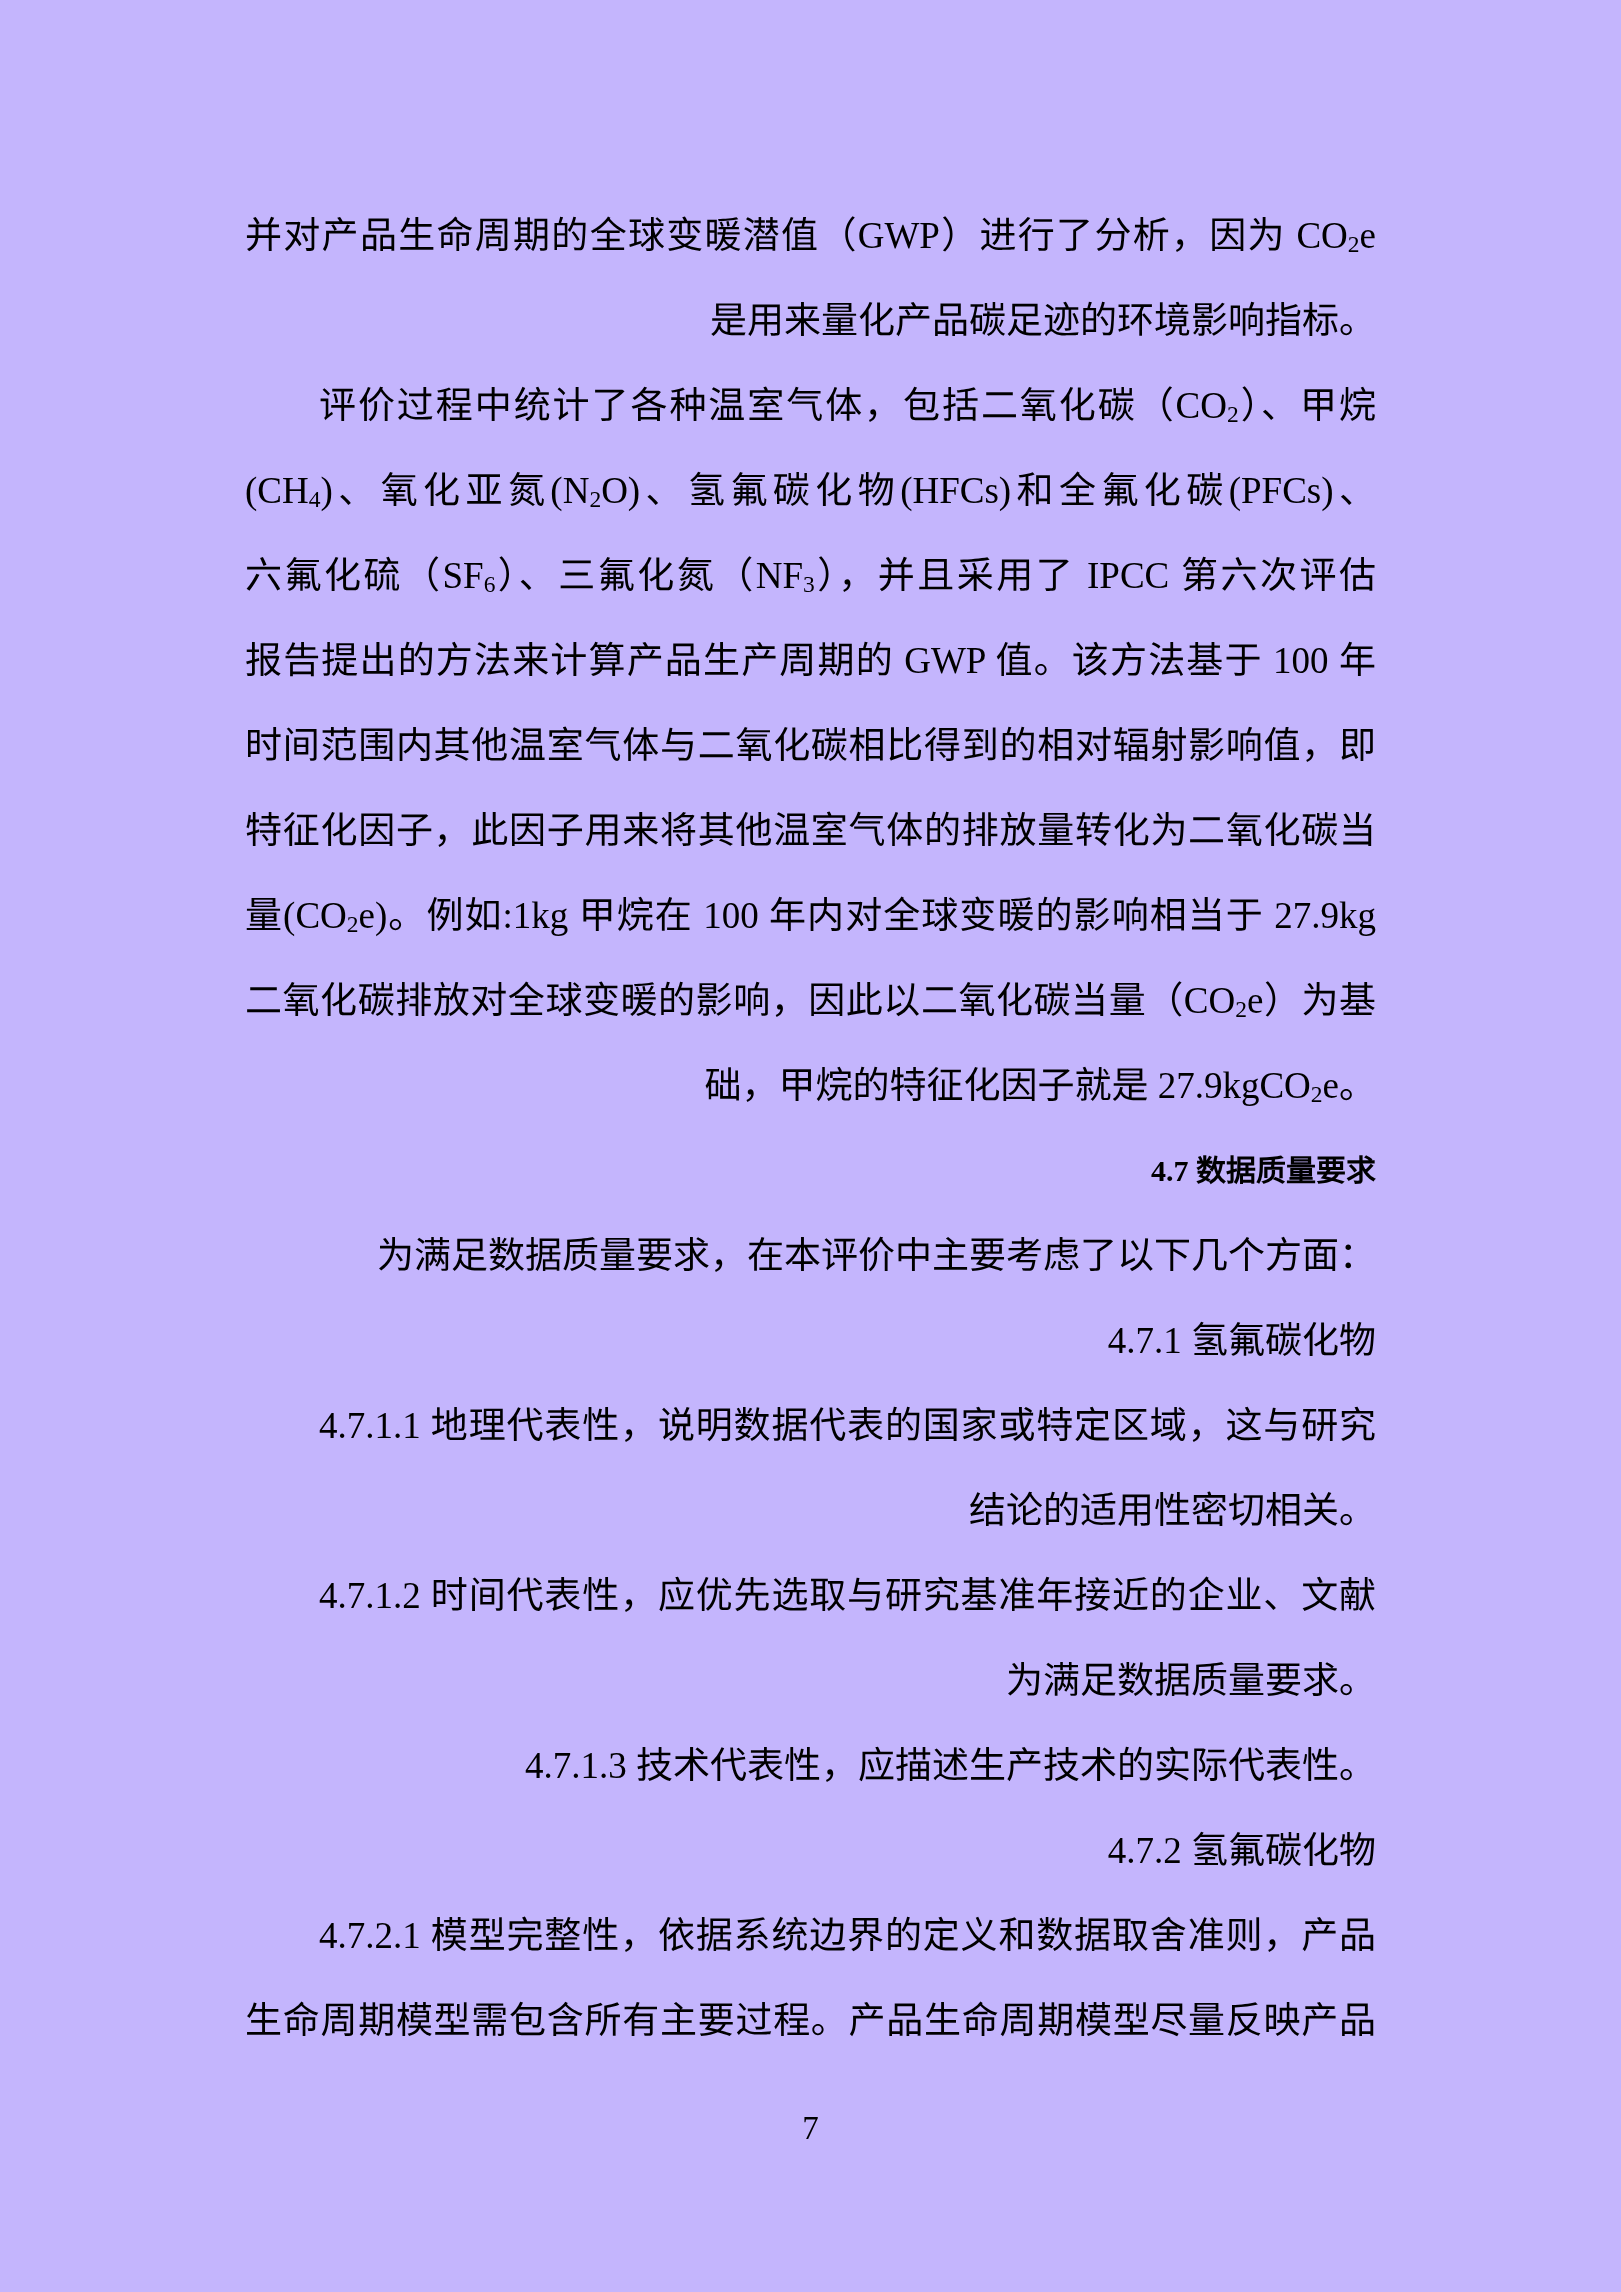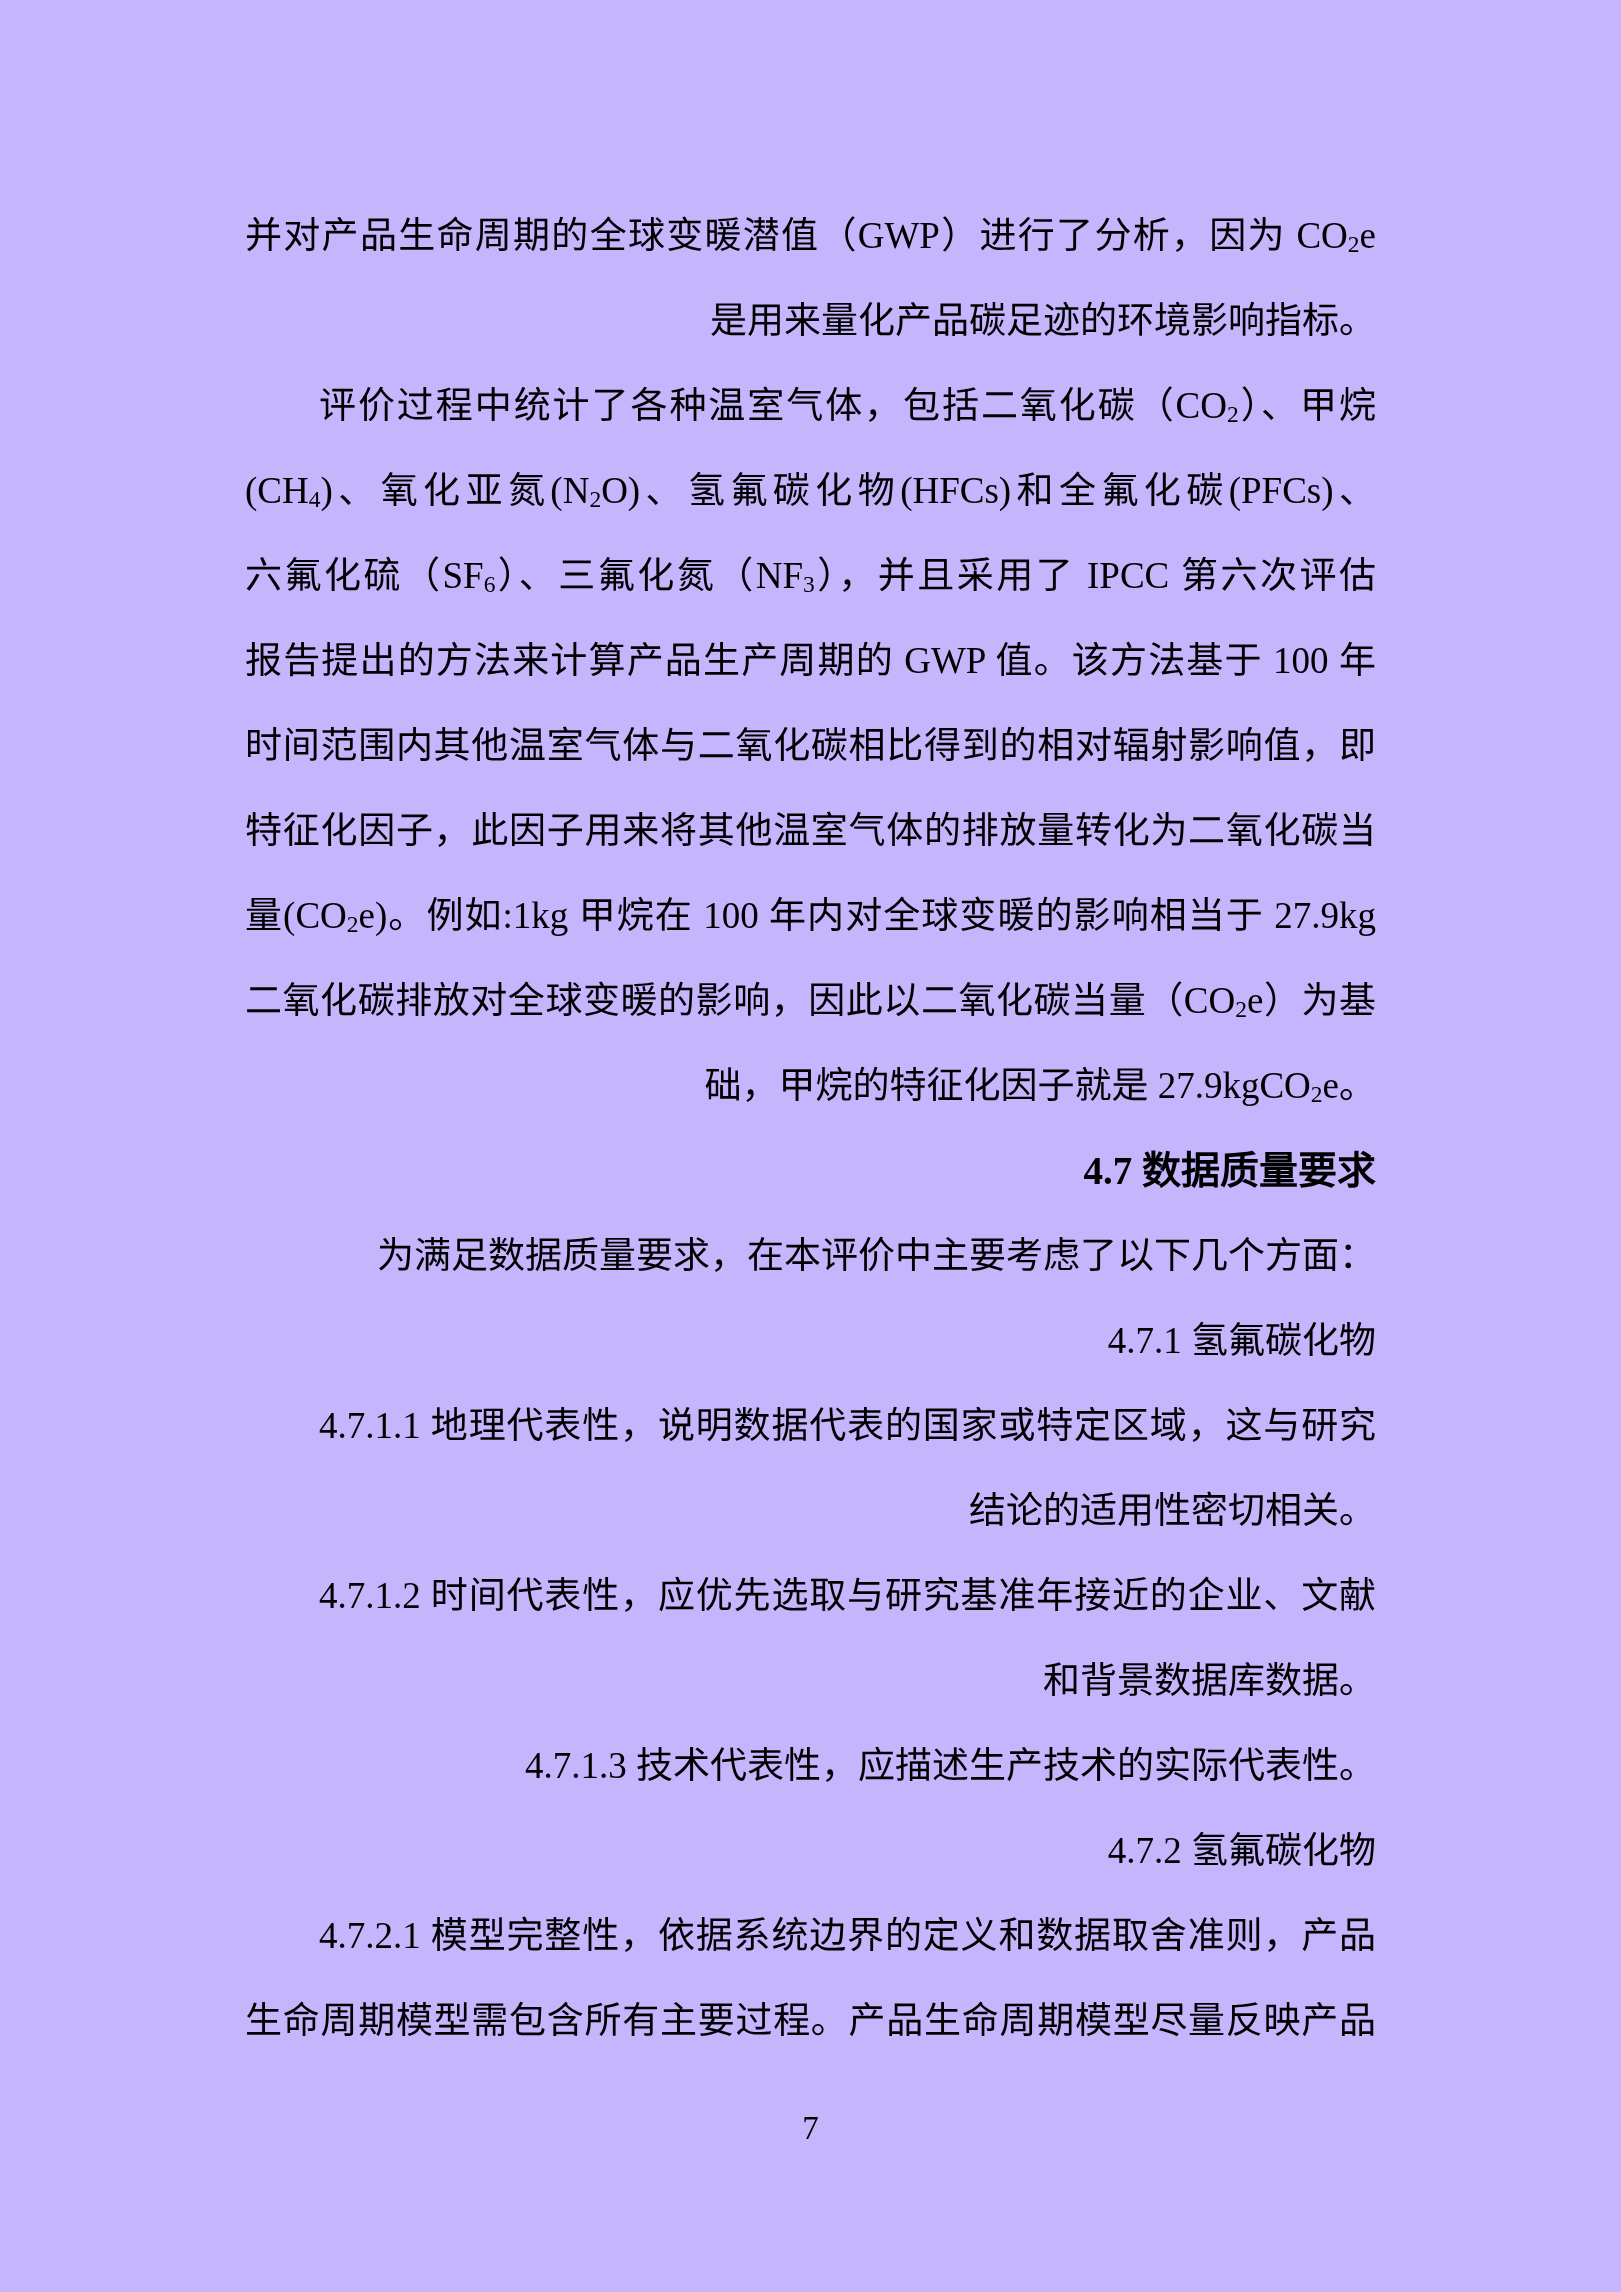--- a/index.html
+++ b/index.html
@@ -33,21 +33,21 @@
   }
   .line.fill {
     text-align: justify;
     text-align-last: justify;
   }
   .line.indent {
     padding-left: 74px;
   }
   .line.bold {
     font-weight: bold;
-    font-size: 39px;
+    font-size: 30px;
   }
   sub {
     font-size: 23.5px;
     line-height: 0;
     vertical-align: -0.18em;
   }
   #page-number {
     position: absolute;
     left: 0;
     top: 2107px;
@@ -73,21 +73,21 @@
       <div class="line fill">特征化因子，此因子用来将其他温室气体的排放量转化为二氧化碳当</div>
       <div class="line fill">量(CO<sub>2</sub>e)。例如:1kg 甲烷在 100 年内对全球变暖的影响相当于 27.9kg</div>
       <div class="line fill">二氧化碳排放对全球变暖的影响，因此以二氧化碳当量（CO<sub>2</sub>e）为基</div>
       <div class="line">础，甲烷的特征化因子就是 27.9kgCO<sub>2</sub>e。</div>
       <div class="line indent bold">4.7 数据质量要求</div>
       <div class="line indent">为满足数据质量要求，在本评价中主要考虑了以下几个方面：</div>
       <div class="line indent">4.7.1 氢氟碳化物</div>
       <div class="line indent fill">4.7.1.1 地理代表性，说明数据代表的国家或特定区域，这与研究</div>
       <div class="line">结论的适用性密切相关。</div>
       <div class="line indent fill">4.7.1.2 时间代表性，应优先选取与研究基准年接近的企业、文献</div>
-      <div class="line">和背景数据库数据。</div>
+      <div class="line">为满足数据质量要求。</div>
       <div class="line indent">4.7.1.3 技术代表性，应描述生产技术的实际代表性。</div>
       <div class="line indent">4.7.2 氢氟碳化物</div>
       <div class="line indent fill">4.7.2.1 模型完整性，依据系统边界的定义和数据取舍准则，产品</div>
       <div class="line fill">生命周期模型需包含所有主要过程。产品生命周期模型尽量反映产品</div>
     </div>
   <div id="page-number">7</div>
 </div>
 
 
 </body></html>

